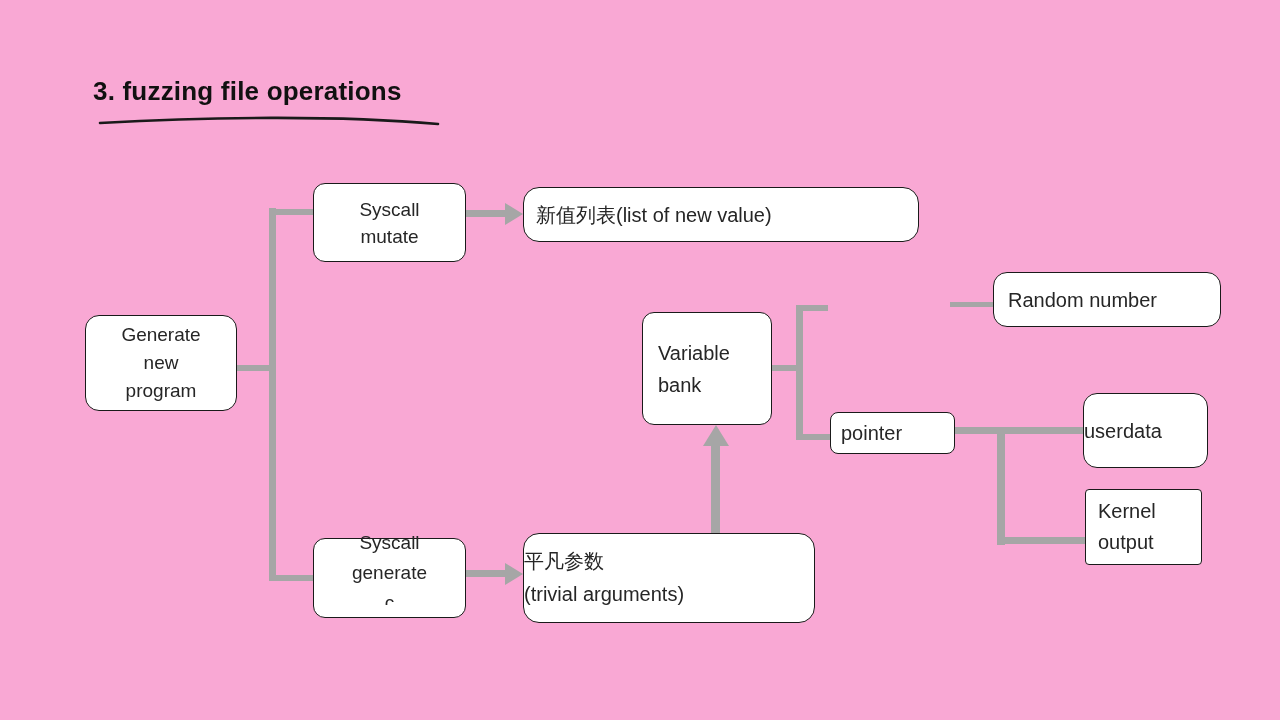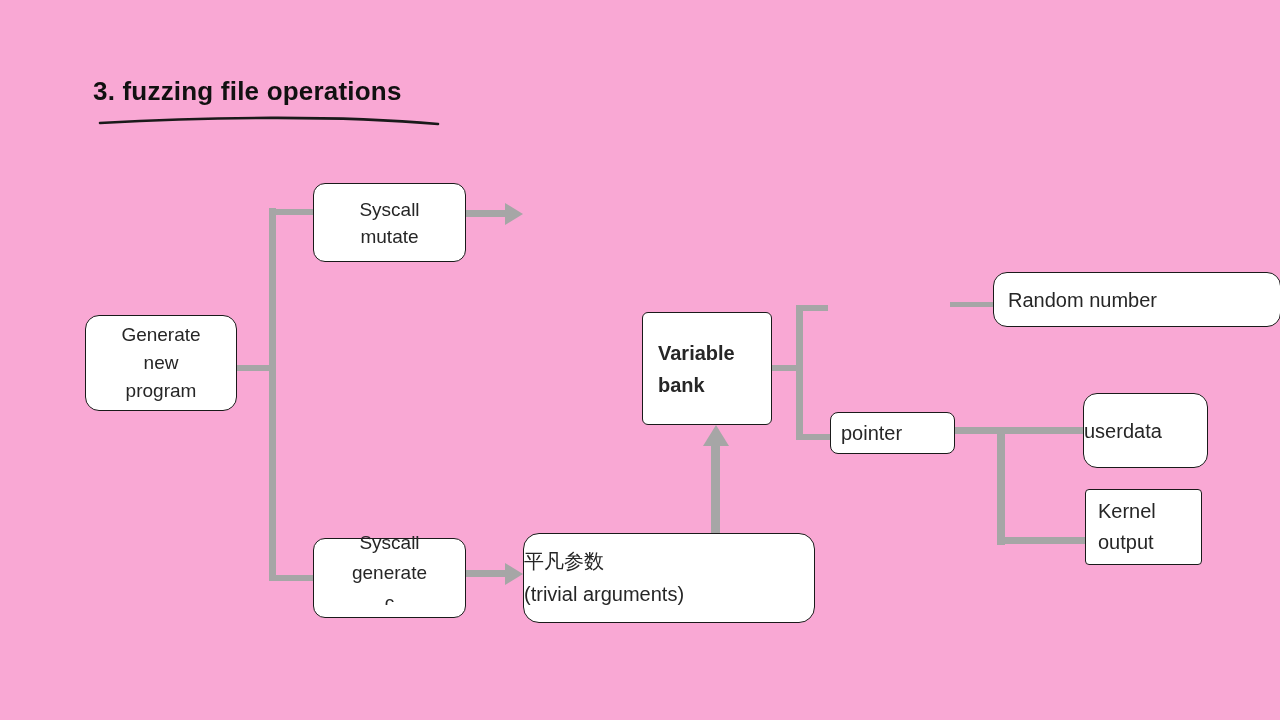--- a/index.html
+++ b/index.html
@@ -62,23 +62,23 @@
   #box-syscall-mutate      { left:313px; top:183px; width:153px; height:79px;  font-size:19px; line-height:27px; }
   #box-new-value-list      { left:523px; top:187px; width:396px; height:55px; border-radius:16px; padding-left:12px; }
   #box-syscall-generate    { left:313px; top:538px; width:153px; height:80px; }
   #text-syscall-generate   {
     position:absolute; left:313px; top:528px; width:153px;
     font-size:19px; line-height:30px; text-align:center;
     color:#262626; white-space:pre-line;
     clip-path: inset(0 0 13px 0);
   }
   #box-trivial             { left:523px; top:533px; width:292px; height:90px; border-radius:16px; padding-left:0; line-height:33px; }
-  #box-variable-bank       { left:642px; top:312px; width:130px; height:113px; border-radius:6px; padding-left:15px; line-height:32px;font-weight:bold; }
+  #box-variable-bank       { left:642px; top:312px; width:130px; height:113px; border-radius:12px; padding-left:15px; line-height:32px; }
   #box-integer             { left:828px; top:278px; width:122px; height:52px; border-radius:10px; padding-left:11px; }
-  #box-random-number       { left:993px; top:272px; width:288px; height:55px; border-radius:14px; padding-left:14px; }
+  #box-random-number       { left:993px; top:272px; width:228px; height:55px; border-radius:14px; padding-left:14px; }
   #box-pointer             { left:830px; top:412px; width:125px; height:42px; border-radius:8px;  padding-left:10px; }
   #box-userdata            { left:1083px; top:393px; width:125px; height:75px; border-radius:14px; padding-left:0; }
   #box-kernel-output       { left:1085px; top:489px; width:117px; height:76px; border-radius:4px; padding-left:12px; line-height:31px; }
 
   
   #c-gen-stub     { left:237px; top:365px; width:36px;  height:6px; }
   #c-left-vert    { left:269px; top:208px; width:7px;   height:373px; }
   #c-left-top     { left:272px; top:209px; width:41px;  height:6px; }
   #c-left-bottom  { left:272px; top:575px; width:41px;  height:6px; }
 
@@ -140,20 +140,21 @@
   <div class="conn" id="c-ptr-vert"></div>
   <div class="conn" id="c-ptr-kernel"></div>
 
   <div class="node center" id="box-generate">Generate
 new
 program</div>
 
   <div class="node center" id="box-syscall-mutate">Syscall
 mutate</div>
 
+  <div class="node" id="box-new-value-list">新值列表(list of new value)</div>
 
   <div class="node" id="box-syscall-generate"></div>
   <div id="text-syscall-generate">Syscall
 generate
 c</div>
 
   <div class="node" id="box-trivial">平凡参数
 (trivial arguments)</div>
 
   <div class="node" id="box-variable-bank">Variable

